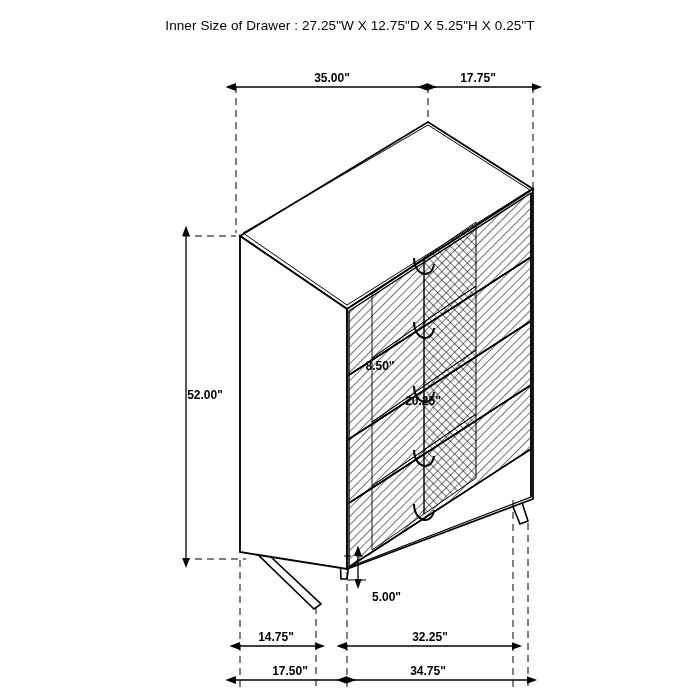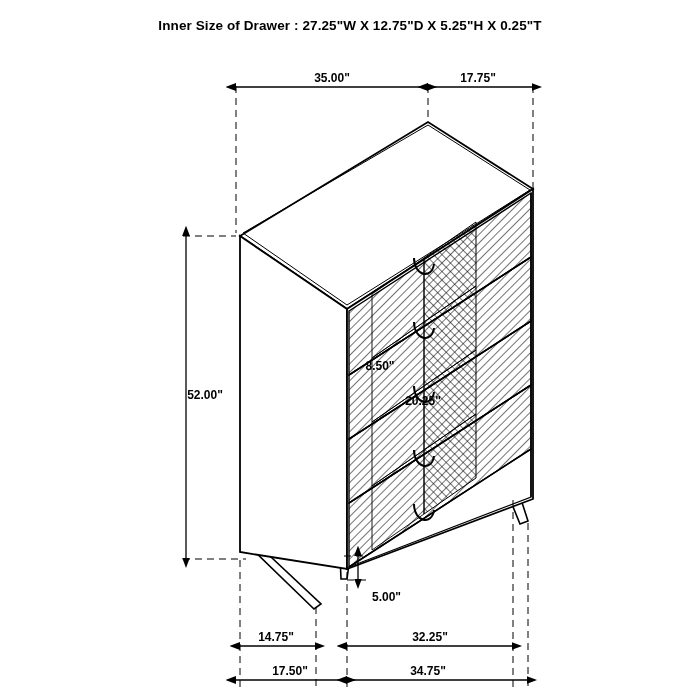--- a/index.html
+++ b/index.html
@@ -20,21 +20,21 @@
     width: 700px;
     height: 700px;
   }
   .title {
     position: absolute;
     top: 18px;
     left: 0;
     width: 700px;
     text-align: center;
     font-size: 13.5px;
-    font-weight: bold;
+    font-weight: normal;
     letter-spacing: 0.1px;
     color: #000;
   }
   svg.diagram {
     position: absolute;
     top: 0;
     left: 0;
   }
   .dimtext {
     font-family: "Liberation Sans", sans-serif;

